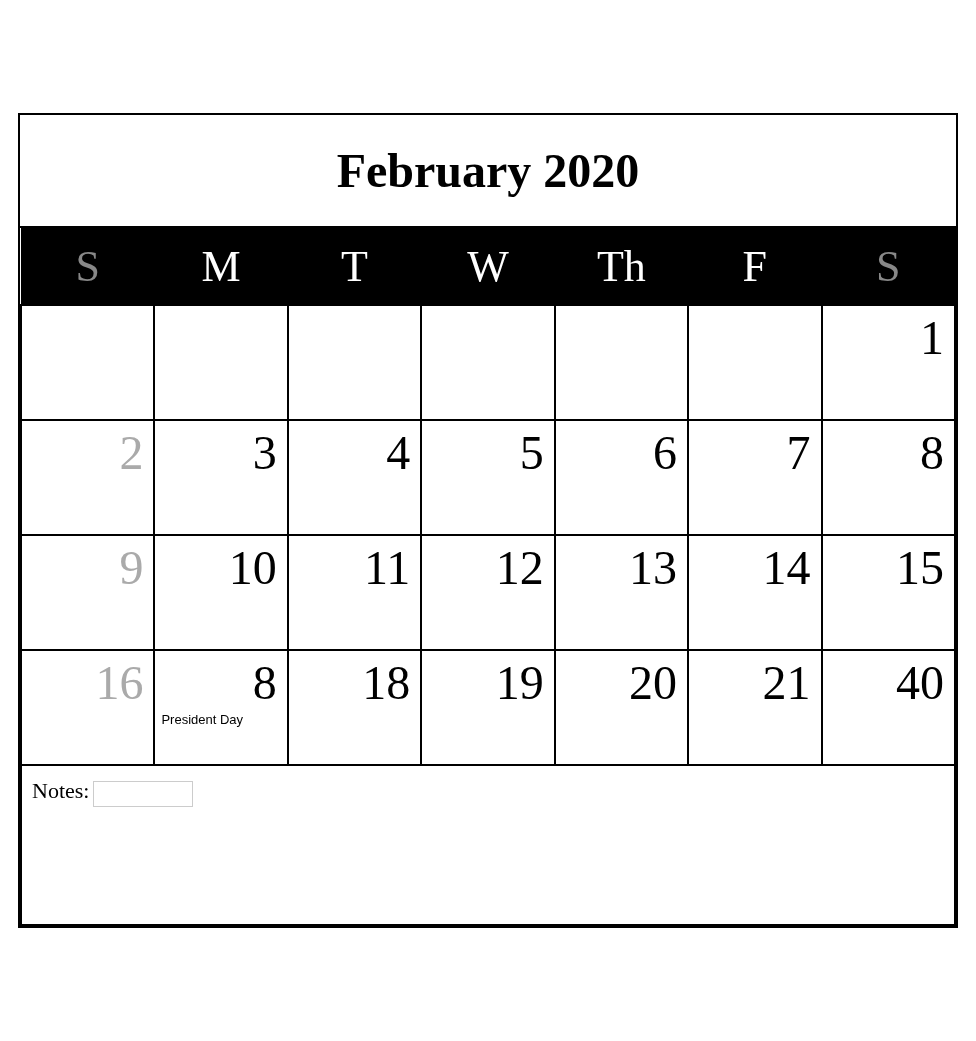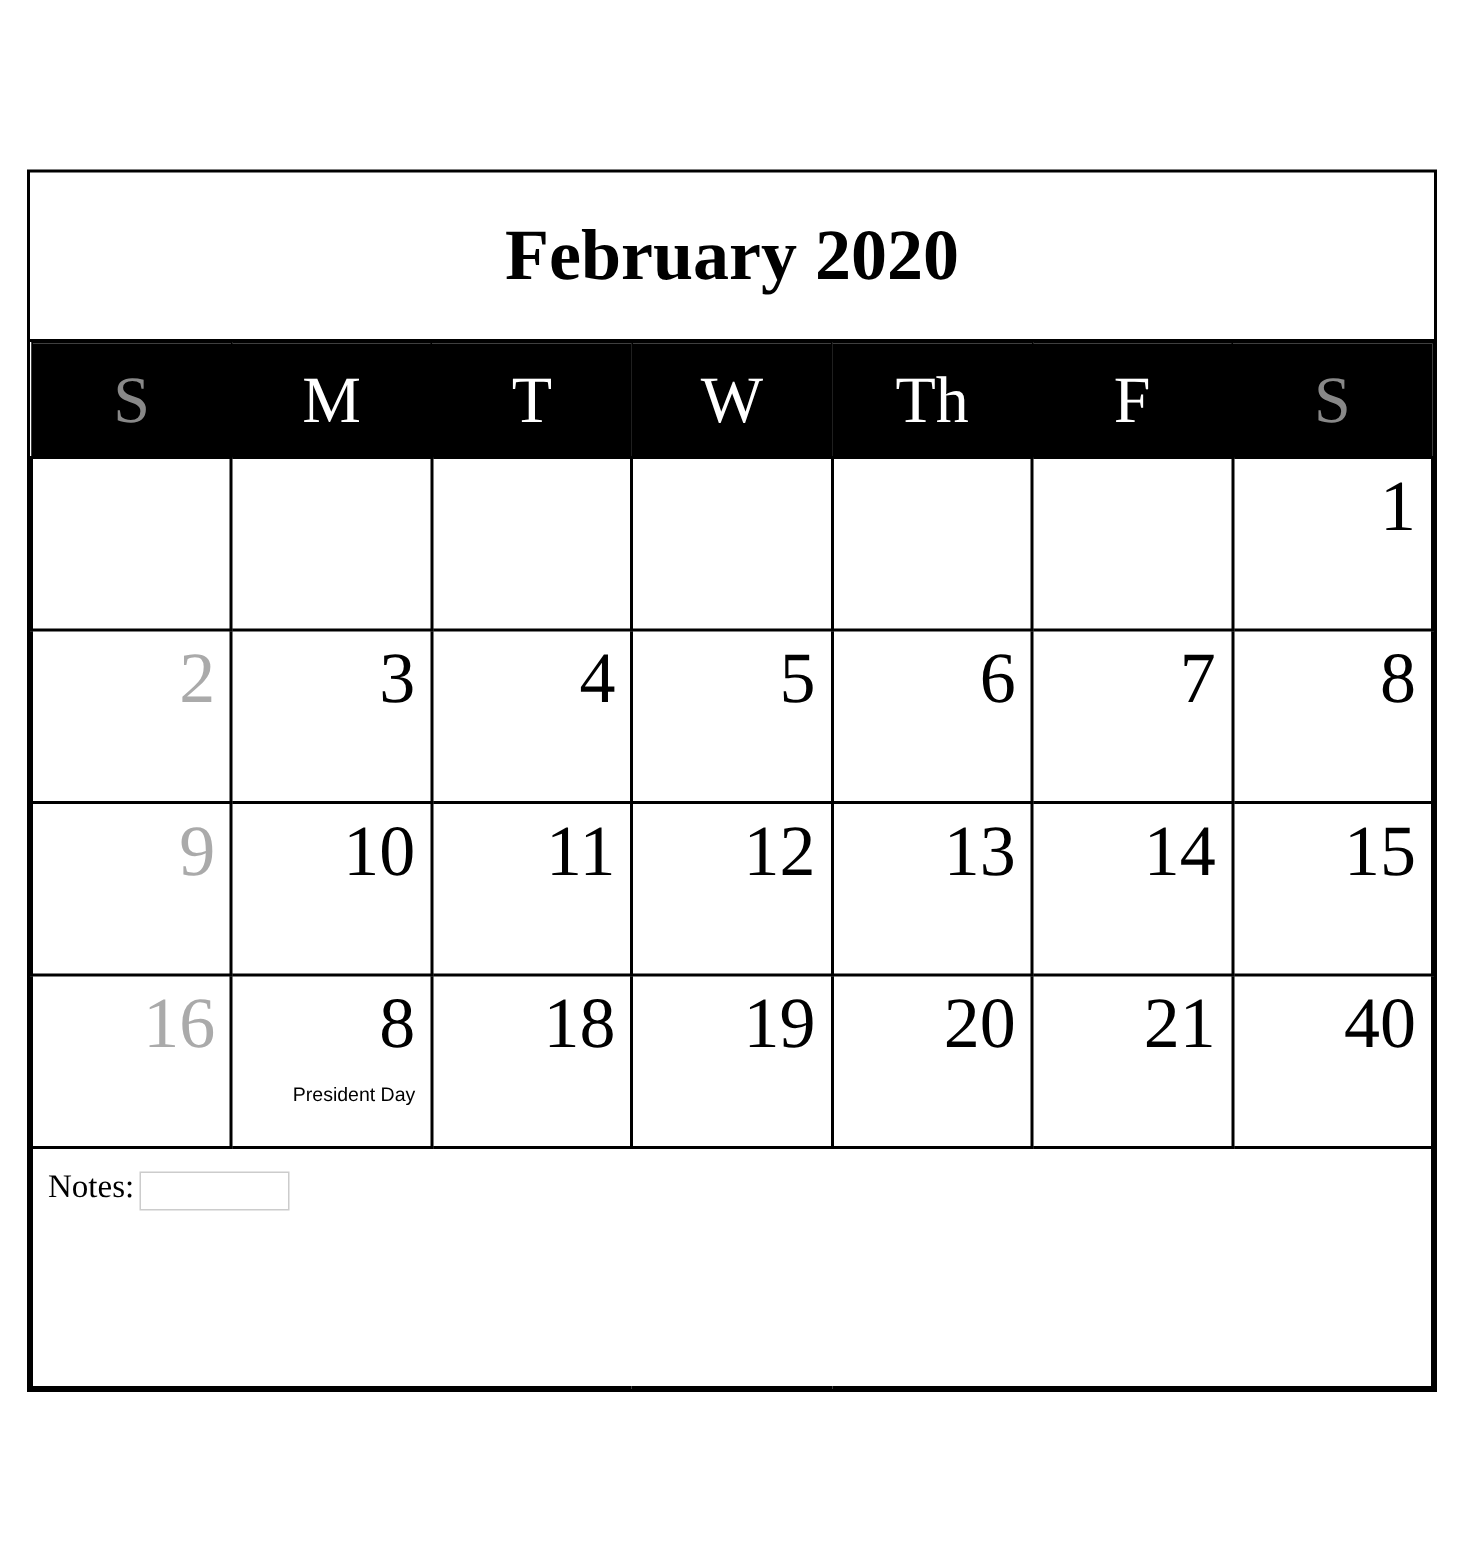--- a/index.html
+++ b/index.html
@@ -74,22 +74,22 @@
       color: #aaa;
     }
 
     .day-number.black {
       color: #000;
     }
 
     .day-event {
       font-size: 13px;
       color: #000;
-      text-align: right;
-      margin-top: 12px;
+      text-align: left;
+      margin-top: 2px;
       font-family: Arial, sans-serif;
     }
 
     .notes-row td {
       height: 160px;
       border: 2px solid #000;
       vertical-align: top;
       padding: 12px 10px;
     }
 

